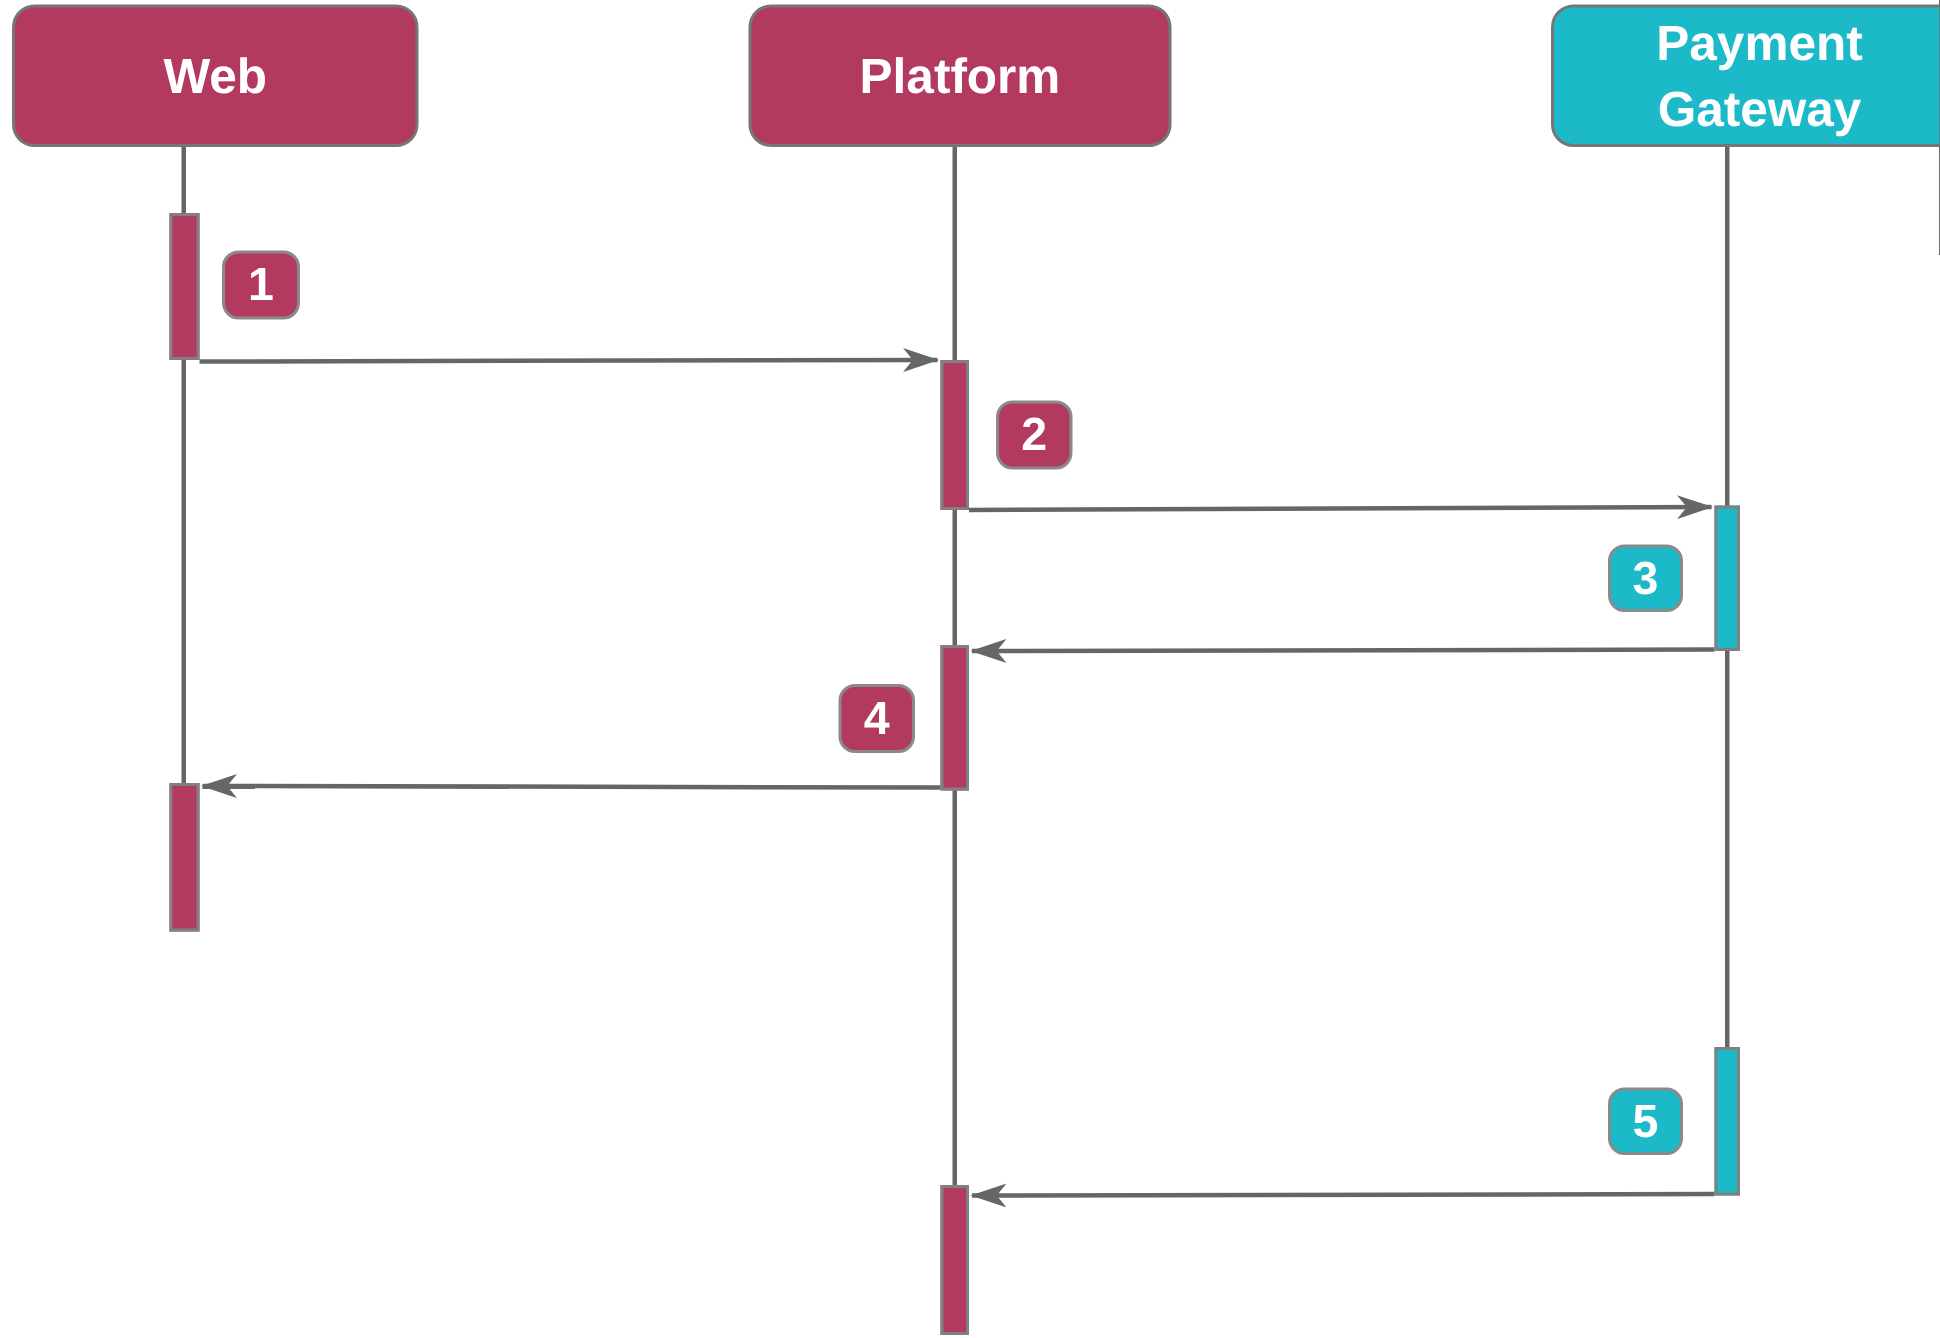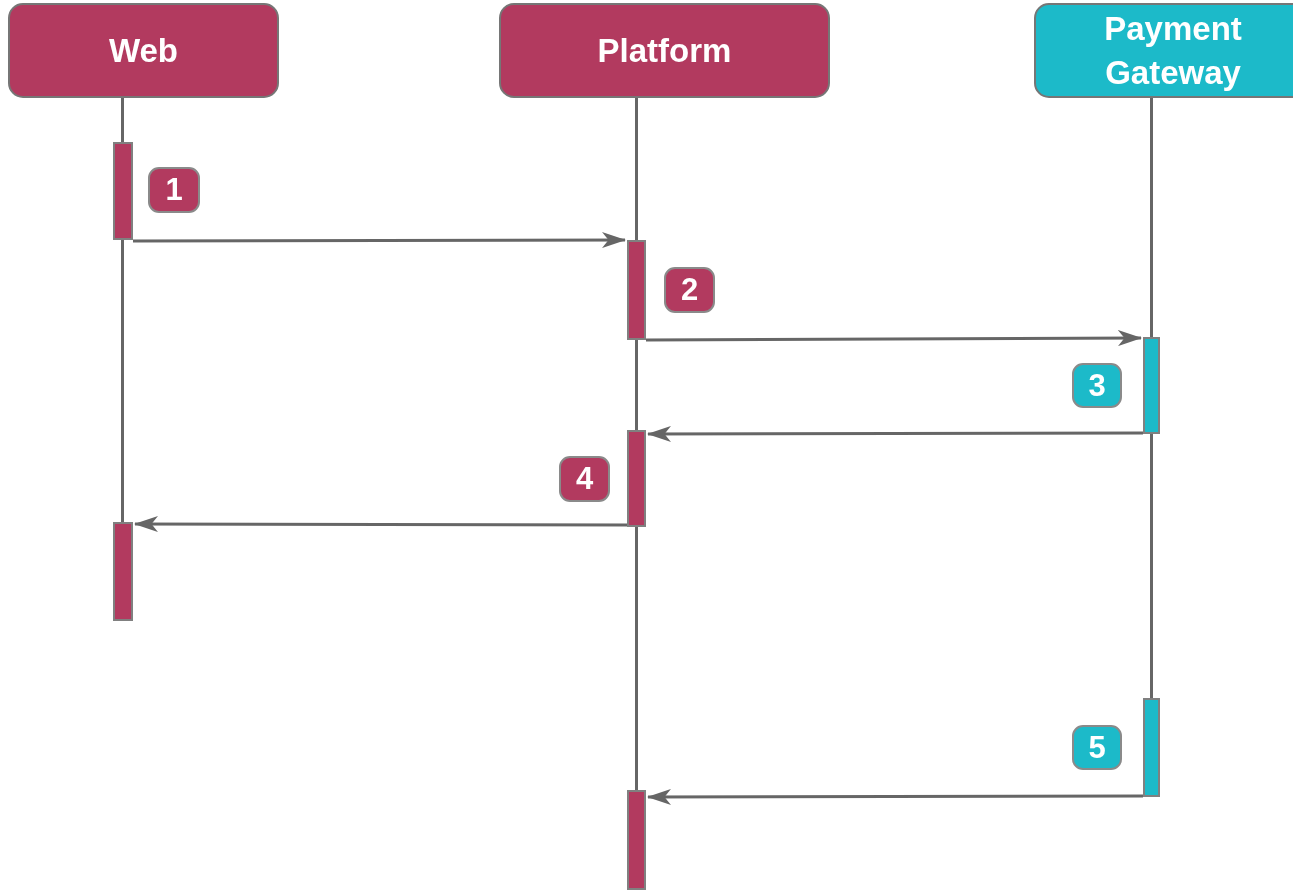--- a/index.html
+++ b/index.html
@@ -34,21 +34,21 @@
     text-align: center;
     color: #ffffff;
     font-size: 33px;
     font-weight: bold;
     line-height: 1.32;
     padding: 0 18px;
   }
   .rose { background: #b23a5f; }
   .teal { background: #1cbac9; }
   #actor-web      { left: 8px;    width: 271px; }
-  #actor-platform { left: 499px;  width: 331px; }
+  #actor-platform { left: 499px;  width: 282px; }
   #actor-gateway  { left: 1012px; width: 278px; margin-left: 22px; }
   
   .activation-bar {
     position: absolute;
     box-sizing: border-box;
     border: 2px solid #808080;
   }
   #bar-web-1      { left: 113px;  top: 142px; width: 20px; height: 98px;  }
   #bar-platform-2 { left: 627px;  top: 240px; width: 19px; height: 100px; }
   #bar-gateway-3  { left: 1143px; top: 337px; width: 17px; height: 97px;  }

